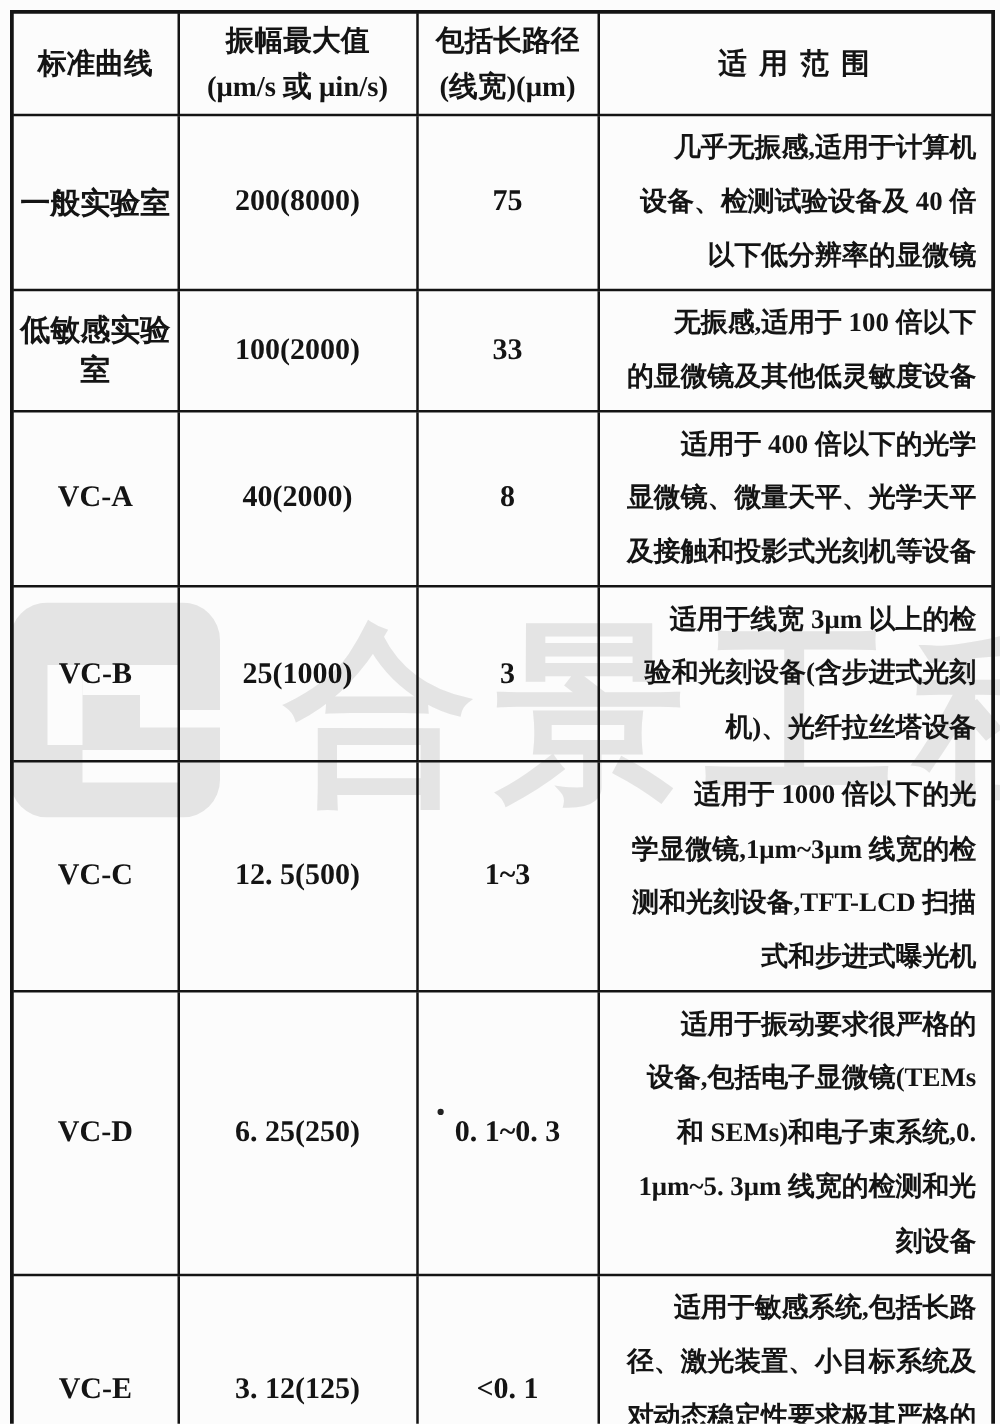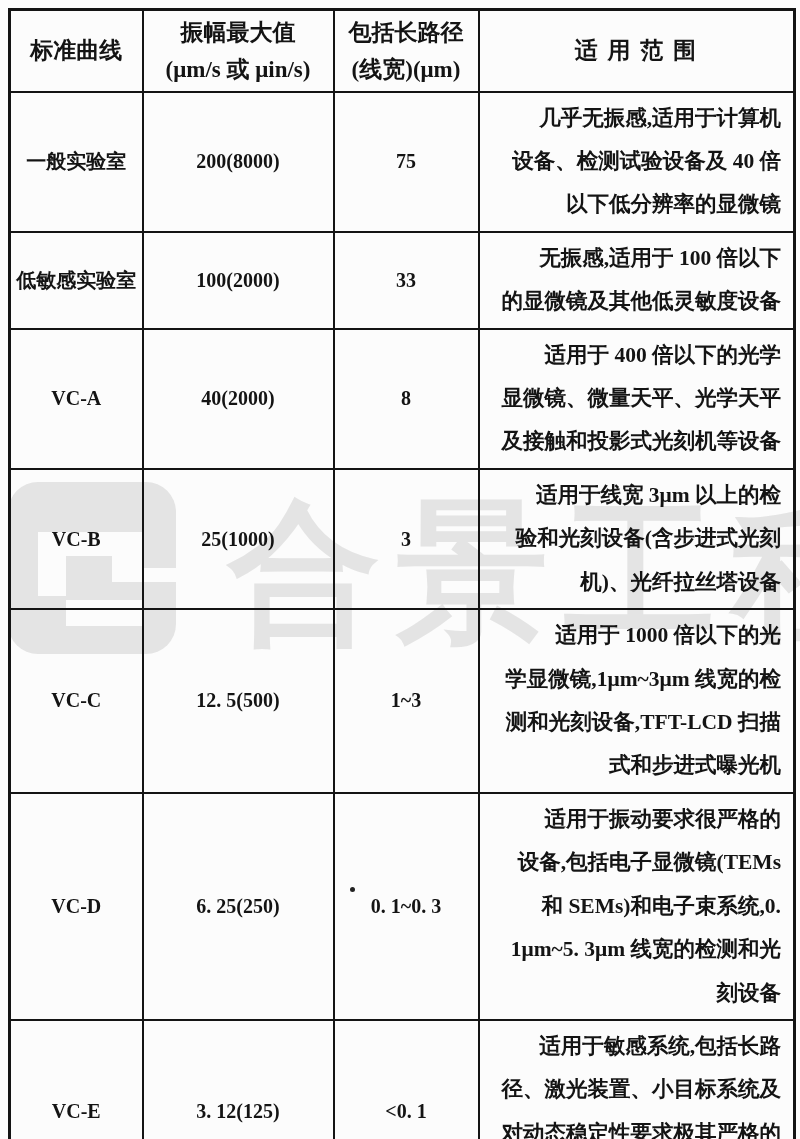--- a/index.html
+++ b/index.html
@@ -56,21 +56,21 @@
   .vc th {
     font-size: 23px;
     text-align: center;
     vertical-align: middle;
   }
   .hline { line-height: 37px; }
   .hdr-scope { letter-spacing: 2px; }
   td.c {
     text-align: center;
     vertical-align: middle;
-    font-size: 20px;
+    font-size: 24px;
   }
   td.scope {
     vertical-align: middle;
     font-size: 21.5px;
     padding: 4px 12px 4px 13px;
   }
   td.scope p {
     margin: 0;
     text-indent: 2em;
     line-height: 2.02;

